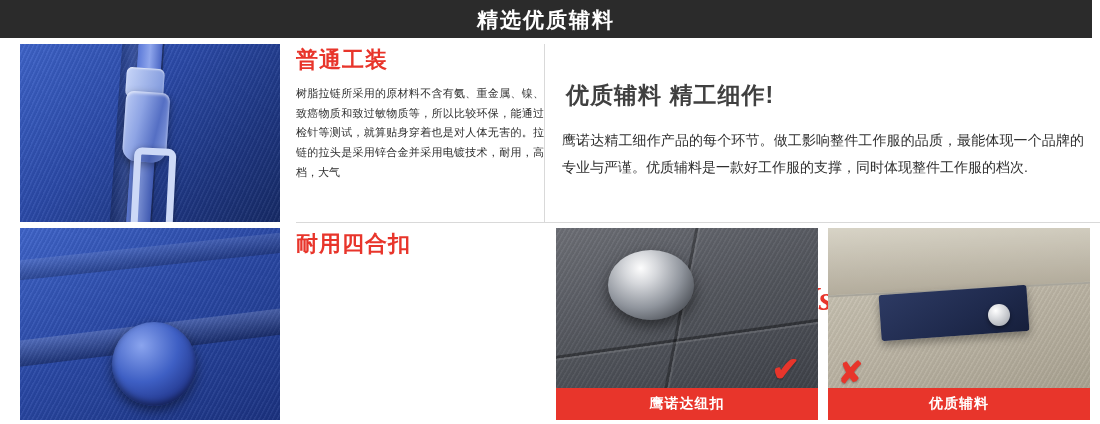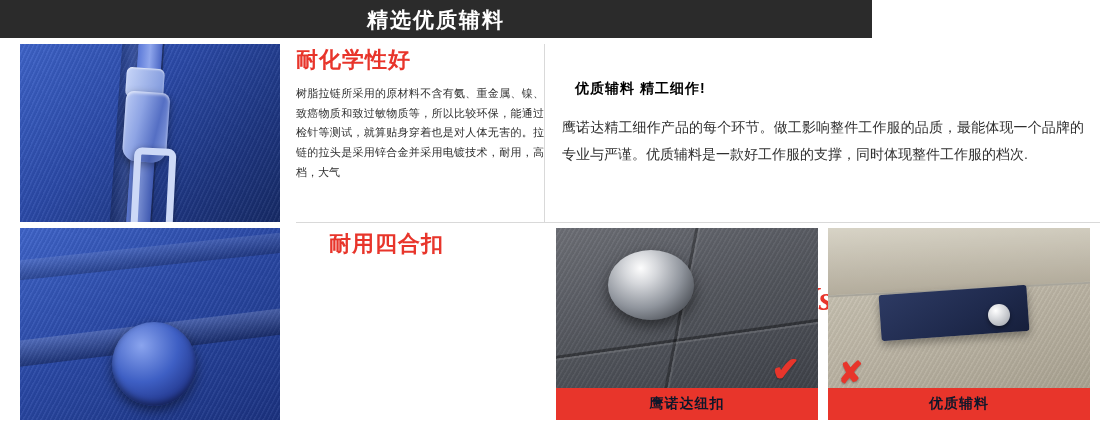--- a/index.html
+++ b/index.html
@@ -17,21 +17,21 @@
     height: 424px;
     overflow: hidden;
     background: #ffffff;
   }
 
   
   .banner {
     position: absolute;
     left: 0;
     top: 0;
-    width: 872px;
+    width: 1092px;
     height: 38px;
     background: #2b2b2b;
     display: flex;
     align-items: center;
     justify-content: center;
   }
   .banner-title {
     color: #ffffff;
     font-size: 21px;
     font-weight: bold;
@@ -161,21 +161,20 @@
     position: absolute;
     left: 296px;
     top: 48px;
     width: 248px;
   }
   .txt-snap {
     position: absolute;
     left: 296px;
     top: 232px;
     width: 248px;
-    margin-left: 33px;
   }
   .sec-title {
     color: #e8352b;
     font-size: 22px;
     font-weight: bold;
     letter-spacing: 1px;
     margin: 0 0 12px 0;
     line-height: 1.1;
   }
   .sec-body {
@@ -205,24 +204,24 @@
   }
 
   
   .intro {
     position: absolute;
     left: 562px;
     top: 80px;
     width: 522px;
   }
   .intro-title {
-    color: #000000;
-    font-size: 14px;
-    font-weight: bold;
-    margin: 0 0 16px 13px;
+    color: #404040;
+    font-size: 23px;
+    font-weight: bold;
+    margin: 0 0 16px 4px;
     letter-spacing: 1px;
   }
   .intro-body {
     color: #2f2f2f;
     font-size: 14px;
     line-height: 1.95;
     margin: 0;
     text-align: justify;
   }
 
@@ -306,21 +305,21 @@
     left: 0;
     bottom: 0;
     width: 262px;
     height: 32px;
     background: #e8352b;
     display: flex;
     align-items: center;
     justify-content: center;
   }
   .cmp-label span {
-    color: #0f172a;
+    color: #ffffff;
     font-size: 14px;
     font-weight: bold;
     letter-spacing: 1px;
   }
 
   .mark-check {
     position: absolute;
     right: 18px;
     bottom: 34px;
     color: #e8352b;
@@ -372,21 +371,21 @@
   </div>
 
   <div class="photo-snap">
     <div class="fabric"></div>
     <div class="fold2"></div>
     <div class="fold"></div>
     <div class="snap"></div>
   </div>
 
   <div class="txt-zipper">
-    <h2 class="sec-title">耐化学性好</h2>
+    <h2 class="sec-title">普通工装</h2>
     <p class="sec-body">树脂拉链所采用的原材料不含有氨、重金属、镍、致癌物质和致过敏物质等，所以比较环保，能通过检针等测试，就算贴身穿着也是对人体无害的。拉链的拉头是采用锌合金并采用电镀技术，耐用，高档，大气</p>
   </div>
 
   <div class="txt-snap">
     <h2 class="sec-title">耐用四合扣</h2>
   </div>
 
   <div class="divider"></div>
   <div class="divider-v"></div>
 

